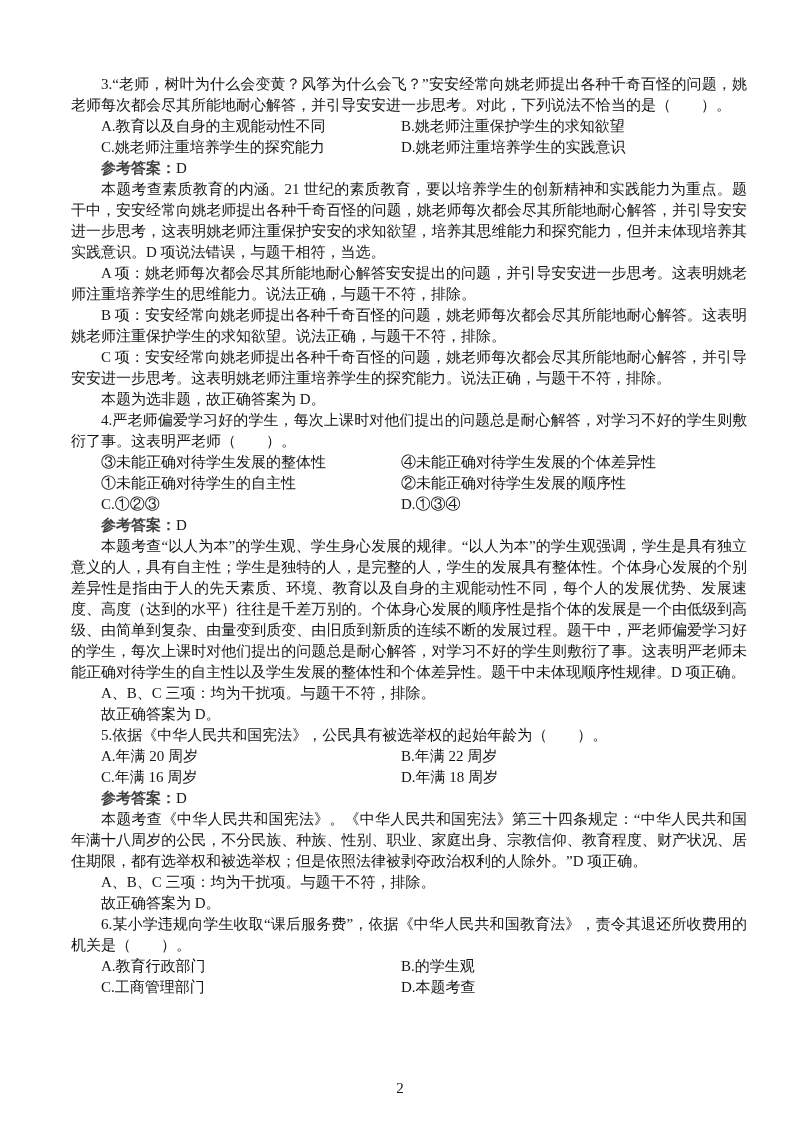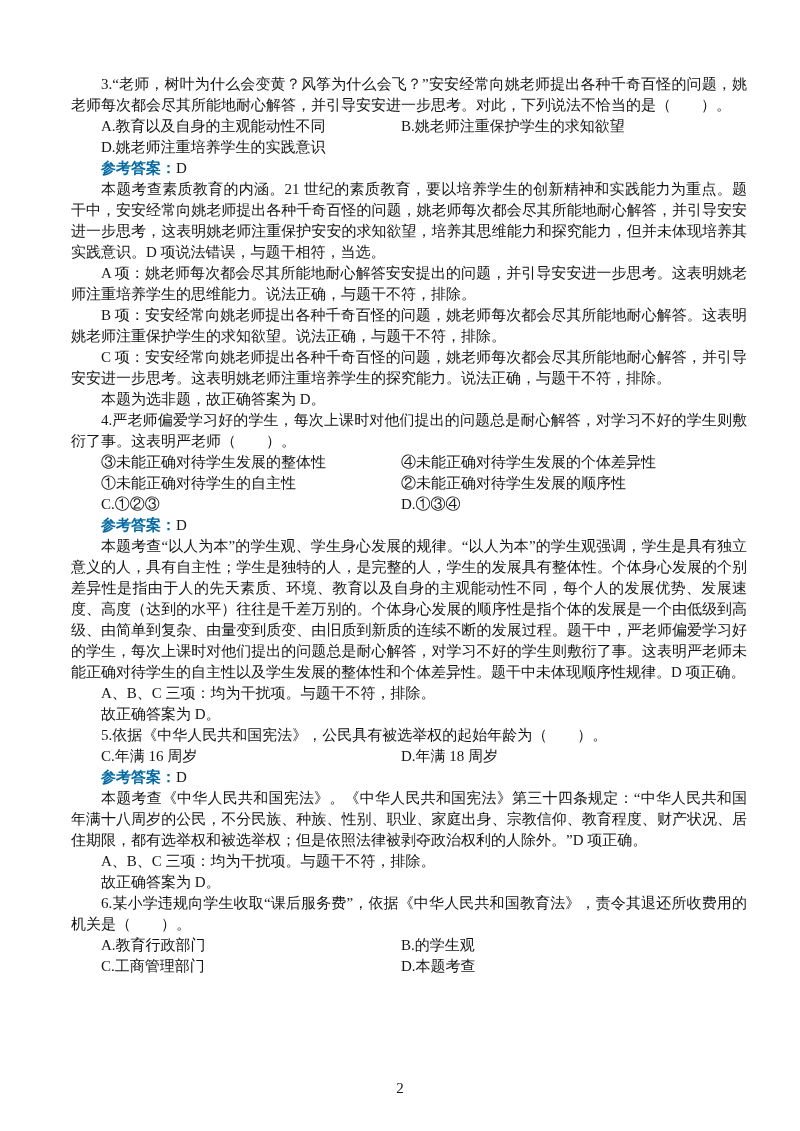--- a/index.html
+++ b/index.html
@@ -14,40 +14,41 @@
   }
   .content {
     position:absolute; left:71px; top:74px; width:676px;
     font-size:15px; line-height:21px; text-align:justify;
   }
   .para { margin:0; text-indent:2em; }
   .optrow { display:flex; padding-left:30px; }
   .optrow .c1 { width:300px; flex:none; }
   .optrow .c2 { flex:1; }
   .ans { margin:0; padding-left:30px; }
-  .anslabel { color:#0369a1; font-weight:bold; }
+  .anslabel { color:#404040; font-weight:bold; }
   .ansval { color:#151515; }
   .pageno {
     position:absolute; left:0; top:1078px; width:800px;
     text-align:center; font-size:15px; line-height:21px;
   }
 </style>
 </head>
 <body>
 
 <div class="sheet">
   <div class="content">
 
     <div>
       <p class="para">3.“老师，树叶为什么会变黄？风筝为什么会飞？”安安经常向姚老师提出各种千奇百怪的问题，姚老师每次都会尽其所能地耐心解答，并引导安安进一步思考。对此，下列说法不恰当的是（　　）。</p>
       <div class="optrow">
         <span class="c1">A.教育以及自身的主观能动性不同</span>
         <span class="c2">B.姚老师注重保护学生的求知欲望</span>
       </div>
       <div class="optrow">
+        <span class="c1">C.姚老师注重培养学生的探究能力</span>
         <span class="c2">D.姚老师注重培养学生的实践意识</span>
       </div>
       <p class="ans">
         <span class="anslabel">参考答案：</span><span class="ansval">D</span>
       </p>
       <p class="para">本题考查素质教育的内涵。21 世纪的素质教育，要以培养学生的创新精神和实践能力为重点。题干中，安安经常向姚老师提出各种千奇百怪的问题，姚老师每次都会尽其所能地耐心解答，并引导安安进一步思考，这表明姚老师注重保护安安的求知欲望，培养其思维能力和探究能力，但并未体现培养其实践意识。D 项说法错误，与题干相符，当选。</p>
       <p class="para">A 项：姚老师每次都会尽其所能地耐心解答安安提出的问题，并引导安安进一步思考。这表明姚老师注重培养学生的思维能力。说法正确，与题干不符，排除。</p>
       <p class="para">B 项：安安经常向姚老师提出各种千奇百怪的问题，姚老师每次都会尽其所能地耐心解答。这表明姚老师注重保护学生的求知欲望。说法正确，与题干不符，排除。</p>
       <p class="para">C 项：安安经常向姚老师提出各种千奇百怪的问题，姚老师每次都会尽其所能地耐心解答，并引导安安进一步思考。这表明姚老师注重培养学生的探究能力。说法正确，与题干不符，排除。</p>
       <p class="para">本题为选非题，故正确答案为 D。</p>
@@ -71,20 +72,24 @@
         <span class="anslabel">参考答案：</span><span class="ansval">D</span>
       </p>
       <p class="para">本题考查“以人为本”的学生观、学生身心发展的规律。“以人为本”的学生观强调，学生是具有独立意义的人，具有自主性；学生是独特的人，是完整的人，学生的发展具有整体性。个体身心发展的个别差异性是指由于人的先天素质、环境、教育以及自身的主观能动性不同，每个人的发展优势、发展速度、高度（达到的水平）往往是千差万别的。个体身心发展的顺序性是指个体的发展是一个由低级到高级、由简单到复杂、由量变到质变、由旧质到新质的连续不断的发展过程。题干中，严老师偏爱学习好的学生，每次上课时对他们提出的问题总是耐心解答，对学习不好的学生则敷衍了事。这表明严老师未能正确对待学生的自主性以及学生发展的整体性和个体差异性。题干中未体现顺序性规律。D 项正确。</p>
       <p class="para">A、B、C 三项：均为干扰项。与题干不符，排除。</p>
       <p class="para">故正确答案为 D。</p>
     </div>
 
     <div>
       <p class="para">5.依据《中华人民共和国宪法》，公民具有被选举权的起始年龄为（　　）。</p>
       <div class="optrow">
+        <span class="c1">A.年满 20 周岁</span>
+        <span class="c2">B.年满 22 周岁</span>
+      </div>
+      <div class="optrow">
         <span class="c1">C.年满 16 周岁</span>
         <span class="c2">D.年满 18 周岁</span>
       </div>
       <p class="ans">
         <span class="anslabel">参考答案：</span><span class="ansval">D</span>
       </p>
       <p class="para">本题考查《中华人民共和国宪法》。《中华人民共和国宪法》第三十四条规定：“中华人民共和国年满十八周岁的公民，不分民族、种族、性别、职业、家庭出身、宗教信仰、教育程度、财产状况、居住期限，都有选举权和被选举权；但是依照法律被剥夺政治权利的人除外。”D 项正确。</p>
       <p class="para">A、B、C 三项：均为干扰项。与题干不符，排除。</p>
       <p class="para">故正确答案为 D。</p>
     </div>

